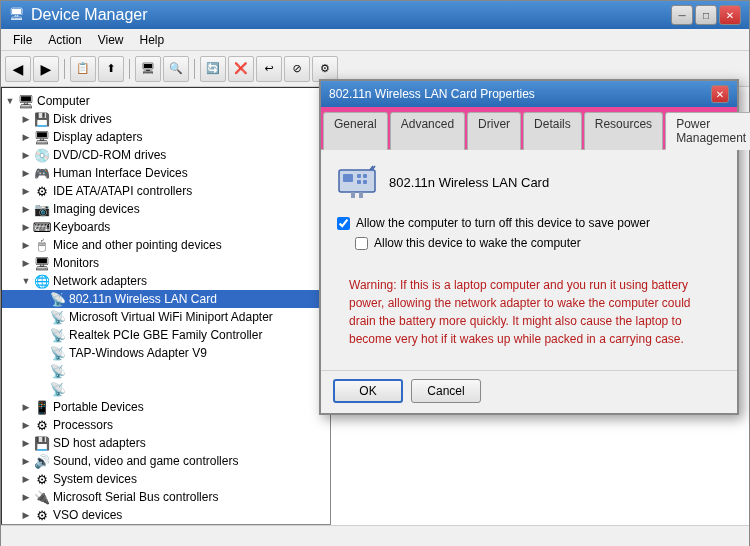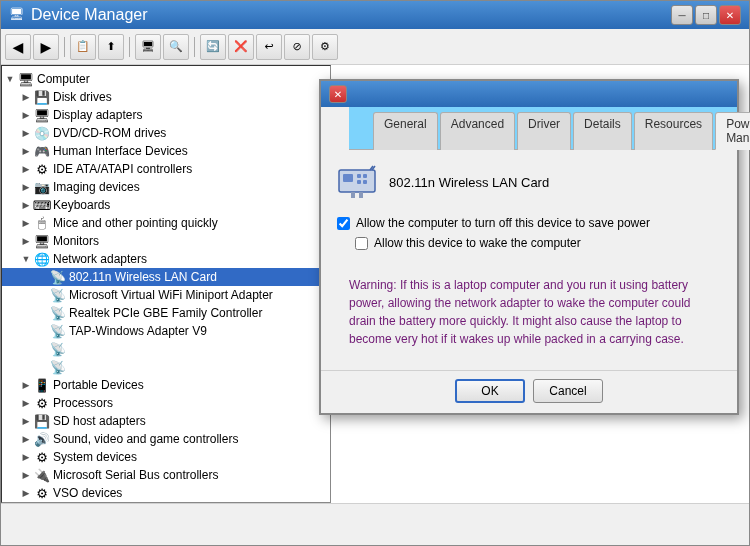--- a/index.html
+++ b/index.html
@@ -217,24 +217,23 @@
       align-items: center;
       justify-content: center;
       font-size: 10px;
       cursor: pointer;
       color: white;
     }
 
     
     .tabs-bar {
       display: flex;
-      padding: 4px 24px 0;
-      background: #7dd3fc;
+      padding: 4px 2px 0;
+      background: #ec4899;
       border-bottom: 1px solid #adadad;
-      margin-left: 28px;
     }
     .tab {
       padding: 4px 10px;
       background: #dcdcdc;
       border: 1px solid #adadad;
       border-bottom: none;
       margin-right: 2px;
       cursor: pointer;
       border-radius: 3px 3px 0 0;
       font-size: 12px;
@@ -279,28 +278,28 @@
       margin-bottom: 6px;
     }
     .checkbox-row input[type="checkbox"] {
       margin-right: 6px;
     }
 
     .warning-box {
       margin-top: 16px;
       padding: 10px 12px;
       font-size: 12px;
-      color: #701a75;
+      color: #b91c1c;
       line-height: 1.5;
     }
 
     
     .dialog-footer {
       display: flex;
-      justify-content: center;
+      justify-content: flex-start;
       gap: 8px;
       padding: 8px 12px 10px;
       border-top: 1px solid #d0d0d0;
     }
     .dialog-btn {
       min-width: 70px;
       height: 24px;
       background: linear-gradient(to bottom, #f8f8f8, #e0e0e0);
       border: 1px solid #888;
       border-radius: 3px;
@@ -321,20 +320,26 @@
   <div class="title-bar">
     <div class="title-bar-icon">🖥</div>
     <div class="title-bar-title">Device Manager</div>
     <div class="title-bar-controls">
       <div class="title-btn">─</div>
       <div class="title-btn">□</div>
       <div class="title-btn close">✕</div>
     </div>
   </div>
 
+  <div class="menu-bar">
+    <div class="menu-item">File</div>
+    <div class="menu-item">Action</div>
+    <div class="menu-item">View</div>
+    <div class="menu-item">Help</div>
+  </div>
 
   <div class="toolbar">
     <div class="toolbar-btn">◀</div>
     <div class="toolbar-btn">▶</div>
     <div class="toolbar-sep"></div>
     <div class="toolbar-btn" style="font-size:11px">📋</div>
     <div class="toolbar-btn" style="font-size:11px">⬆</div>
     <div class="toolbar-sep"></div>
     <div class="toolbar-btn" style="font-size:11px">🖥</div>
     <div class="toolbar-btn" style="font-size:11px">🔍</div>
@@ -402,21 +407,21 @@
         <span class="tree-indent"></span>
         <span class="tree-expander">▶</span>
         <span class="tree-icon">⌨</span>
         <span class="tree-label">Keyboards</span>
       </div>
 
       <div class="tree-item">
         <span class="tree-indent"></span>
         <span class="tree-expander">▶</span>
         <span class="tree-icon">🖱</span>
-        <span class="tree-label">Mice and other pointing quickly</span>
+        <span class="tree-label">Mice and other pointing devices</span>
       </div>
 
       <div class="tree-item">
         <span class="tree-indent"></span>
         <span class="tree-expander">▶</span>
         <span class="tree-icon">🖥</span>
         <span class="tree-label">Monitors</span>
       </div>
 
       <div class="tree-item">
@@ -527,20 +532,21 @@
   </div>
 
   <div class="status-bar">
     <span></span>
   </div>
 
   <div class="dialog-overlay">
     <div class="dialog">
 
       <div class="dialog-title-bar">
+        <span class="dialog-title-text">802.11n Wireless LAN Card Properties</span>
         <div class="dialog-close-btn">✕</div>
       </div>
 
       <div class="tabs-bar">
         <div class="tab">General</div>
         <div class="tab">Advanced</div>
         <div class="tab">Driver</div>
         <div class="tab">Details</div>
         <div class="tab">Resources</div>
         <div class="tab active">Power Management</div>

